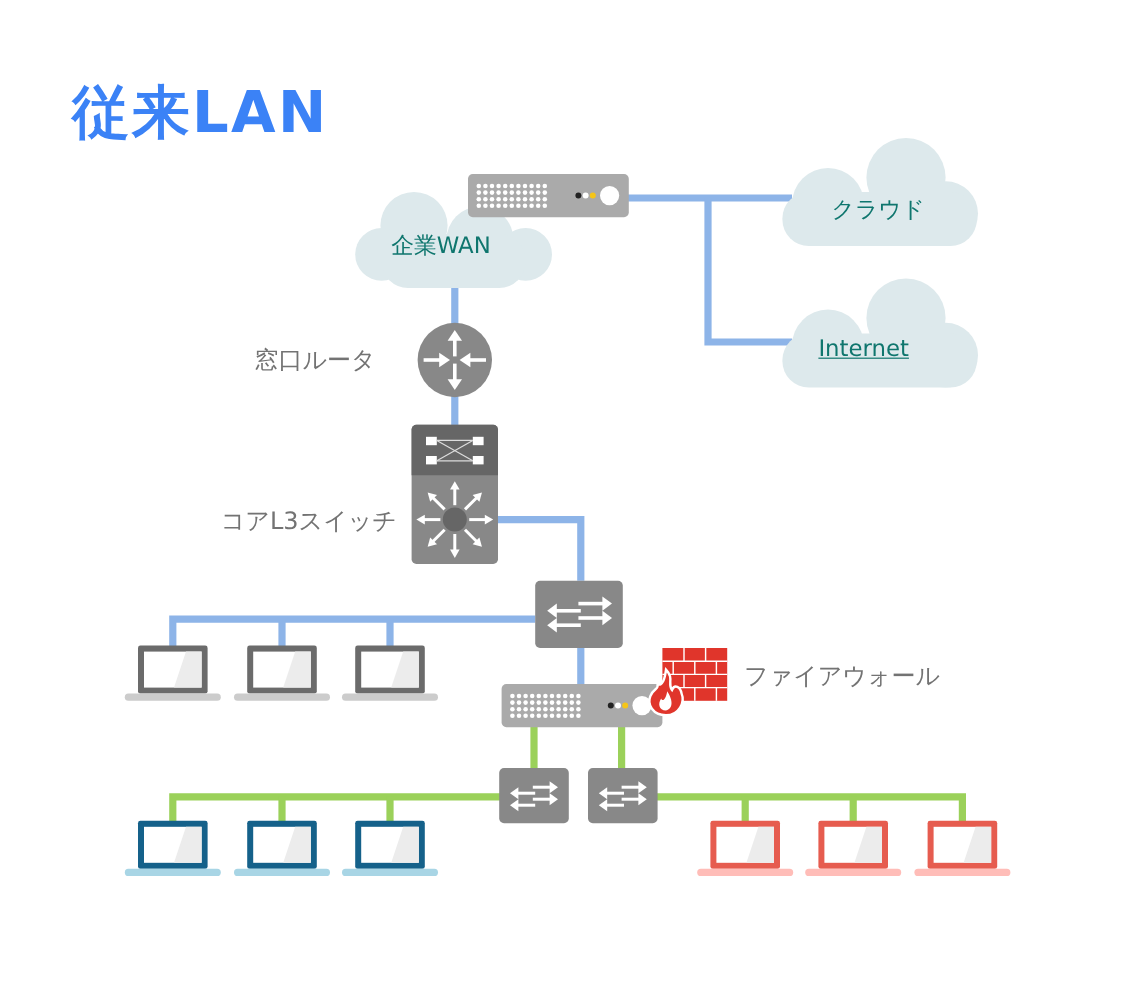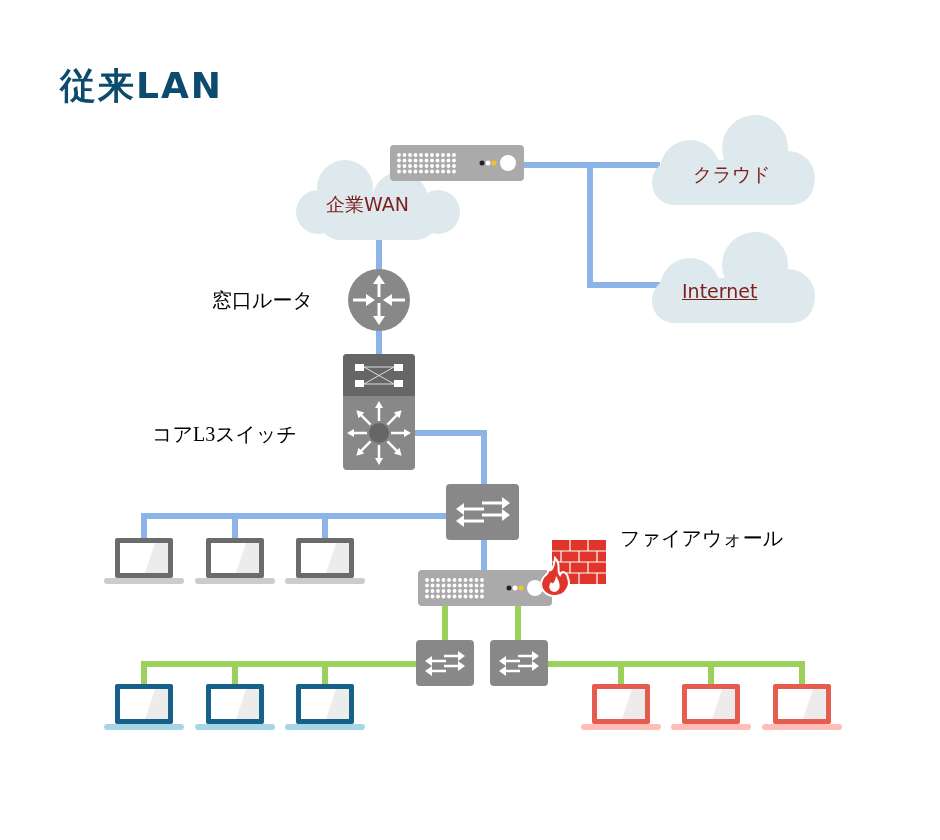--- a/index.html
+++ b/index.html
@@ -1,20 +1,20 @@
 <!DOCTYPE html>
 <html><head>
 <meta charset="utf-8">
 <style>
   html,body{margin:0;padding:0;background:#ffffff;}
   body{width:940px;height:840px;position:relative;overflow:hidden;font-family:"DejaVu Sans","Liberation Sans",sans-serif;}
   #diagram{position:absolute;left:0;top:0;}
-  .title{position:absolute;left:60px;top:62px;font-size:36px;font-weight:bold;color:#0c4a6e;letter-spacing:2px;font-family:"DejaVu Sans",sans-serif;}
-  .lbl{position:absolute;font-size:20px;color:#000000;white-space:nowrap;font-family:"DejaVu Sans",sans-serif;}
-  .cloud-lbl{position:absolute;font-size:19px;color:#7f1d1d;white-space:nowrap;text-align:right;font-family:"DejaVu Sans",sans-serif;}
+  .title{position:absolute;left:60px;top:62px;font-size:48px;font-weight:bold;color:#3b82f6;letter-spacing:2px;font-family:"DejaVu Sans",sans-serif;}
+  .lbl{position:absolute;font-size:20px;color:#737373;white-space:nowrap;font-family:"DejaVu Sans",sans-serif;}
+  .cloud-lbl{position:absolute;font-size:19px;color:#0f766e;white-space:nowrap;text-align:right;font-family:"DejaVu Sans",sans-serif;}
 </style>
 </head>
 <body>
 
 <div class="title">従来LAN</div>
 
 <svg id="diagram" width="940" height="840" viewBox="0 0 940 840">
   <defs>
     <g id="dots">
       
@@ -342,14 +342,14 @@
         <polygon points="803,719 813,689 826,689 826,719" fill="#ececec"></polygon>
         <rect x="762" y="724" width="80" height="6" rx="3" fill="#ffbdb8"></rect>
       </g>
     </g>
 </svg>
 
 <div class="cloud-lbl" style="left:326px;top:192px;">企業WAN</div>
 <div class="cloud-lbl" style="left:693px;top:162px;">クラウド</div>
 <div class="cloud-lbl" style="left:682px;top:280px;text-decoration:underline;">Internet</div>
 <div class="lbl" style="left:212px;top:287px;">窓口ルータ</div>
-<div class="lbl" style="left:152px;top:421px;font-family:Liberation Serif, serif;">コアL3スイッチ</div>
-<div class="lbl" style="left:620px;top:525px;font-family:Liberation Mono, monospace;">ファイアウォール</div>
+<div class="lbl" style="left:184px;top:421px;">コアL3スイッチ</div>
+<div class="lbl" style="left:620px;top:550px;font-family:Liberation Mono, monospace;">ファイアウォール</div>
 
 </body></html>

